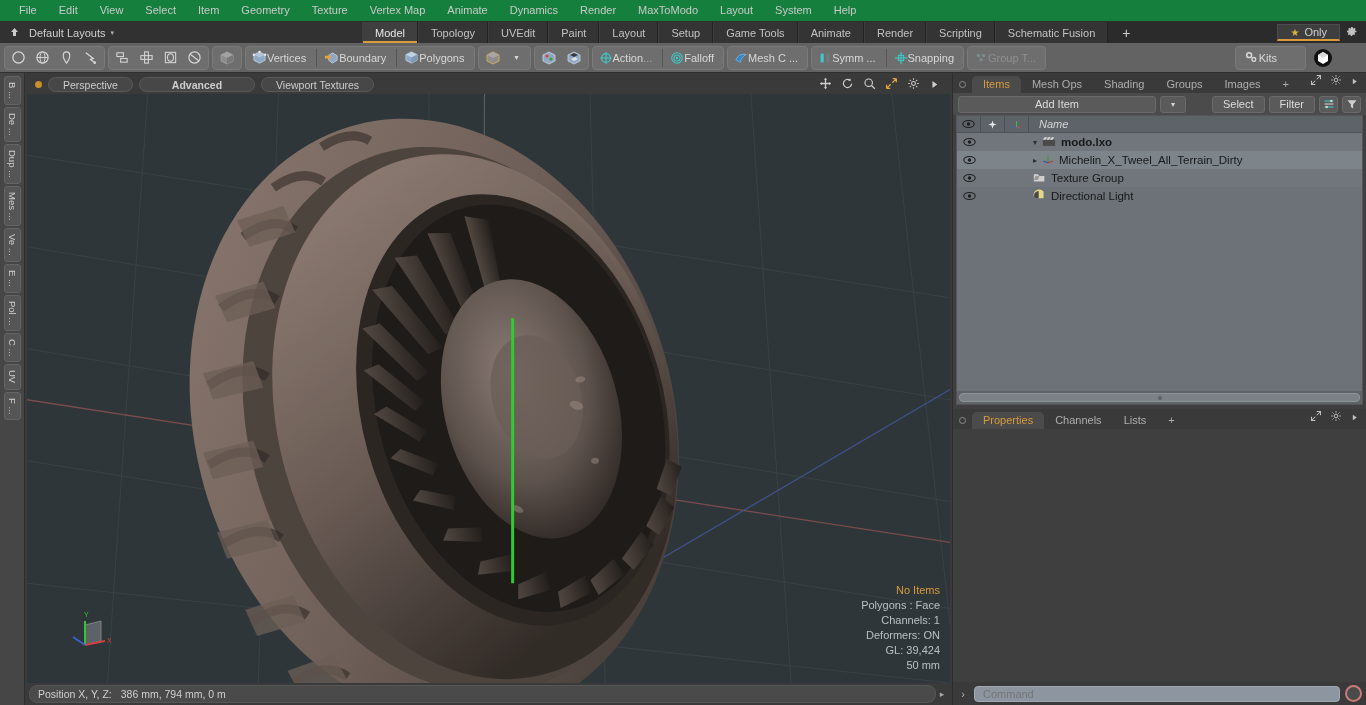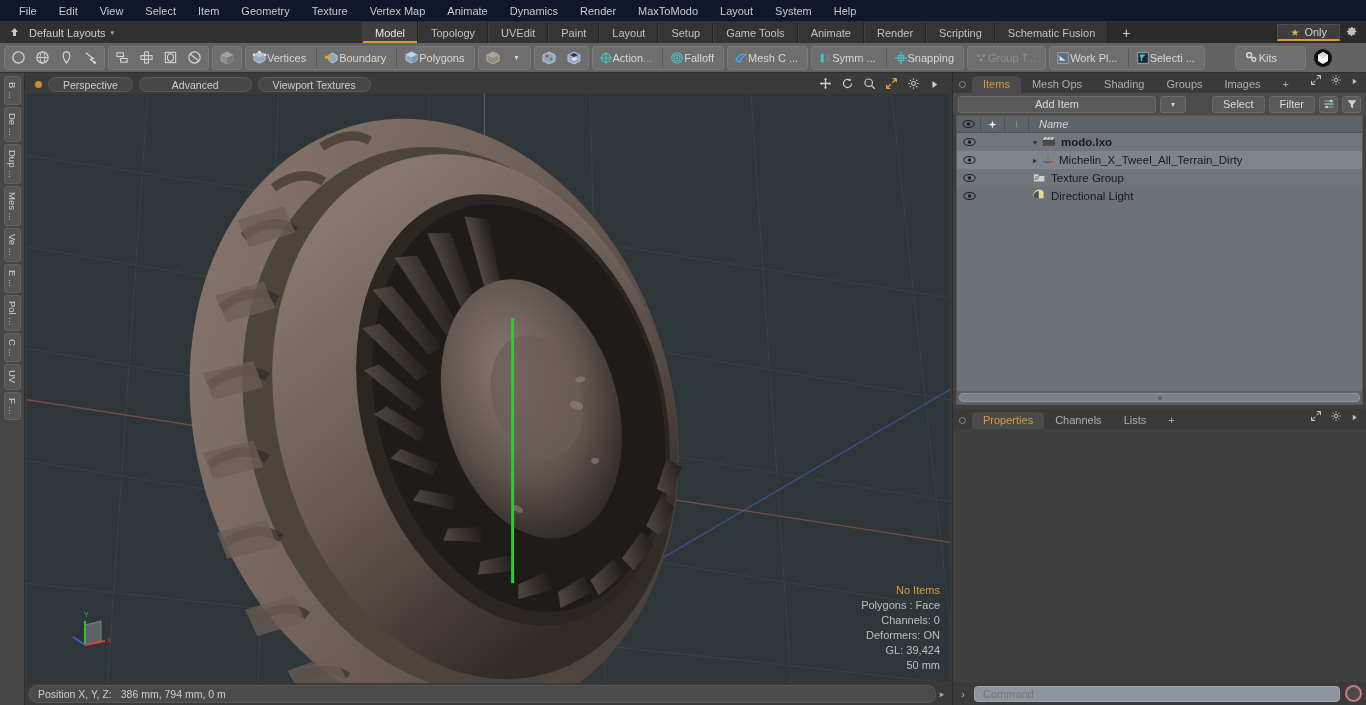--- a/index.html
+++ b/index.html
@@ -1,21 +1,21 @@
 <!DOCTYPE html>
 <html><head>
 <meta charset="utf-8">
 <style>
   * { box-sizing: border-box; margin:0; padding:0; }
   html,body{ width:1366px; height:705px; overflow:hidden; background:#3a3a3a;
     font-family:"Liberation Sans", sans-serif; color:#c8c8c8; }
   .app{ position:relative; width:1366px; height:705px; display:flex; flex-direction:column; }
 
   
-  .menubar{ height:22px; background:#0f172a; display:flex; align-items:center;
+  .menubar{ height:22px; background:#15803d; display:flex; align-items:flex-end;
     padding-left:8px; flex:0 0 22px; border-bottom:1px solid #2e2e2e;}
   .menubar .mi{ font-size:11px; color:#c9c9c9; padding:0 11px; line-height:22px; cursor:default;}
 
   
   .tabbar{ height:21px; background:#2b2b2b; display:flex; align-items:stretch; flex:0 0 21px;}
   .lay-left{ display:flex; align-items:center; width:362px; padding-left:6px; background:#313131;}
   .home-ico{ width:16px; height:16px; display:flex; align-items:center; justify-content:center; color:#b9b9b9; font-size:11px;}
   .lay-name{ font-size:11px; color:#cfcfcf; margin-left:7px;}
   .lay-caret{ font-size:7px; margin-left:5px; color:#b0b0b0;}
   .tabs{ display:flex; align-items:stretch; flex:1; background:#2b2b2b;}
@@ -361,41 +361,20 @@
         <span class="ico">
           <svg width="14" height="14" viewBox="0 0 16 16">
               <circle cx="5" cy="5" r="2" fill="#7e8a8c"></circle>
               <circle cx="11" cy="5" r="2" fill="#7e8a8c"></circle>
               <circle cx="8" cy="10" r="2" fill="#7e8a8c"></circle>
             </svg>
         </span>
         <span class="tx">Group T...</span>
       </div>
     </div>
-    <div class="tgrp">
-      <div class="tbtn lbl">
-        <span class="ico">
-          <svg width="14" height="14" viewBox="0 0 16 16">
-              <rect x="2" y="2" width="12" height="12" fill="#5c6e7c" stroke="#9fb4c4" stroke-width="0.9"></rect>
-              <path d="M4 11 L4 5 L11 11 Z" fill="#cfe0ec"></path>
-            </svg>
-        </span>
-        <span class="tx">Work Pl...</span>
-      </div>
-      <div class="sep"></div>
-      <div class="tbtn lbl">
-        <span class="ico">
-          <svg width="14" height="14" viewBox="0 0 16 16">
-              <rect x="2" y="2" width="12" height="12" fill="#24282b" stroke="#9fb4c4" stroke-width="0.9"></rect>
-              <path d="M4 4 L11 4 L7 8 L7 12 L5.5 11 L5.5 8 Z" fill="#3fc9c9"></path>
-            </svg>
-        </span>
-        <span class="tx">Selecti ...</span>
-      </div>
-    </div>
     <div style="flex:1"></div>
     <div class="tgrp">
       <div class="tbtn lbl" style="padding:0 26px 0 6px;">
         <span class="ico">
           <svg width="15" height="15" viewBox="0 0 16 16">
               <circle cx="5.5" cy="5.5" r="2.6" fill="none" stroke="#d8d8d8" stroke-width="1.6"></circle>
               <circle cx="10.5" cy="10" r="2" fill="none" stroke="#d8d8d8" stroke-width="1.4"></circle>
             </svg>
         </span>
         <span class="tx">Kits</span>
@@ -425,21 +404,21 @@
       <div class="vtab">Pol ...</div>
       <div class="vtab">C ...</div>
       <div class="vtab">UV</div>
       <div class="vtab">F ...</div>
     </div>
 
     <div class="vpcol">
       <div class="vphead">
         <div class="vp-dot"></div>
         <div class="vpbtn">Perspective</div>
-        <div class="vpbtn" style="padding:0 32px;">Advanced</div>
+        <div class="vpbtn" style="padding:0 32px;font-weight:bold;">Advanced</div>
         <div class="vpbtn">Viewport Textures</div>
         <div class="vphead-right">
           <span>
             <svg width="13" height="13" viewBox="0 0 16 16">
                 <path d="M8 1 L10 3.5 H6 Z M8 15 L10 12.5 H6 Z M1 8 L3.5 6 V10 Z M15 8 L12.5 6 V10 Z M7.2 3.5h1.6v9H7.2z M3.5 7.2h9v1.6h-9z" fill="#cfcfcf"></path>
               </svg>
           </span>
           <span>
             <svg width="13" height="13" viewBox="0 0 16 16">
                 <path d="M13 8a5 5 0 11-2-4" fill="none" stroke="#cfcfcf" stroke-width="1.4"></path>
@@ -571,21 +550,21 @@
               <ellipse cx="112" cy="44" rx="6" ry="3" transform="rotate(25)"></ellipse>
               <ellipse cx="160" cy="40" rx="4" ry="3"></ellipse>
             </g>
             <line x1="78" y1="-100" x2="78" y2="160" stroke="#2ecc2e" stroke-width="3"></line>
           </g>
         </svg>
 
         <div class="stats">
           <div class="no-items">No Items</div>
           <div>Polygons : Face</div>
-          <div>Channels: 0</div>
+          <div>Channels: 1</div>
           <div>Deformers: ON</div>
           <div>GL: 39,424</div>
           <div>50 mm</div>
         </div>
 
         <svg class="gizmo" viewBox="0 0 48 48">
           <path d="M14 18 L30 14 L30 34 L14 38 Z" fill="#5c6265" stroke="#8a9094" stroke-width="0.8"></path>
           <line x1="14" y1="38" x2="14" y2="14" stroke="#33c433" stroke-width="2"></line>
           <line x1="14" y1="38" x2="34" y2="34" stroke="#d04040" stroke-width="2"></line>
           <line x1="14" y1="38" x2="2" y2="30" stroke="#3a5fd0" stroke-width="2"></line>

